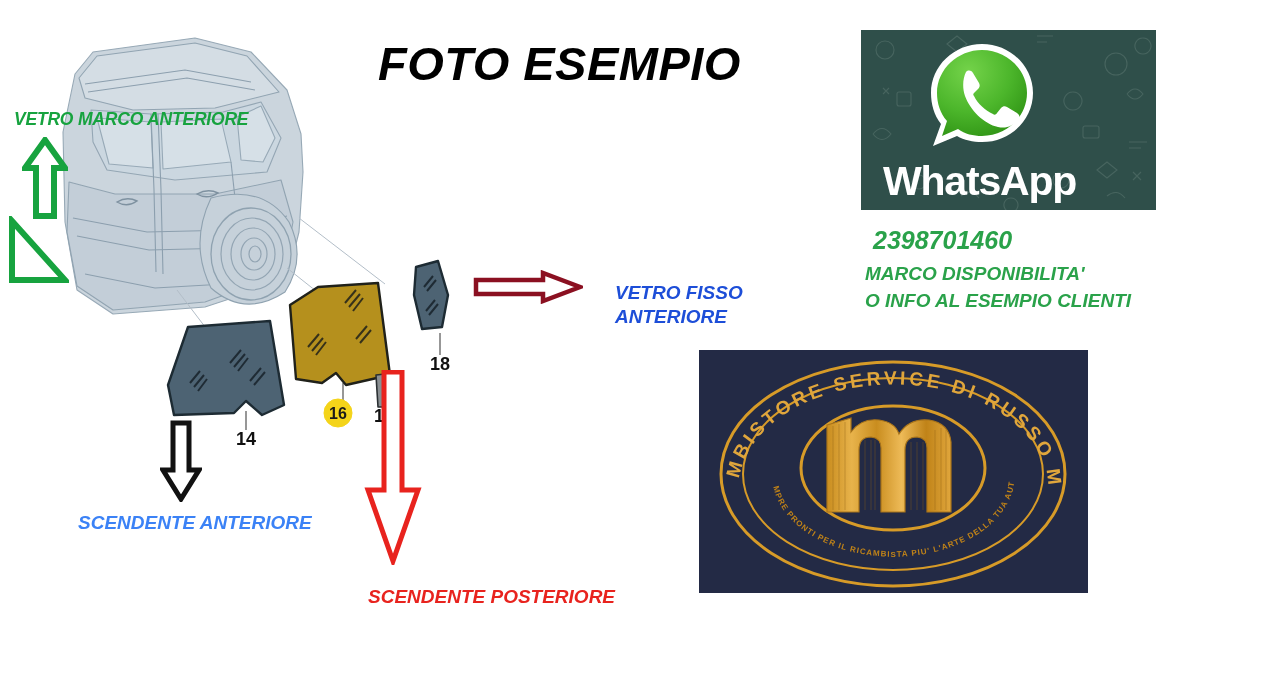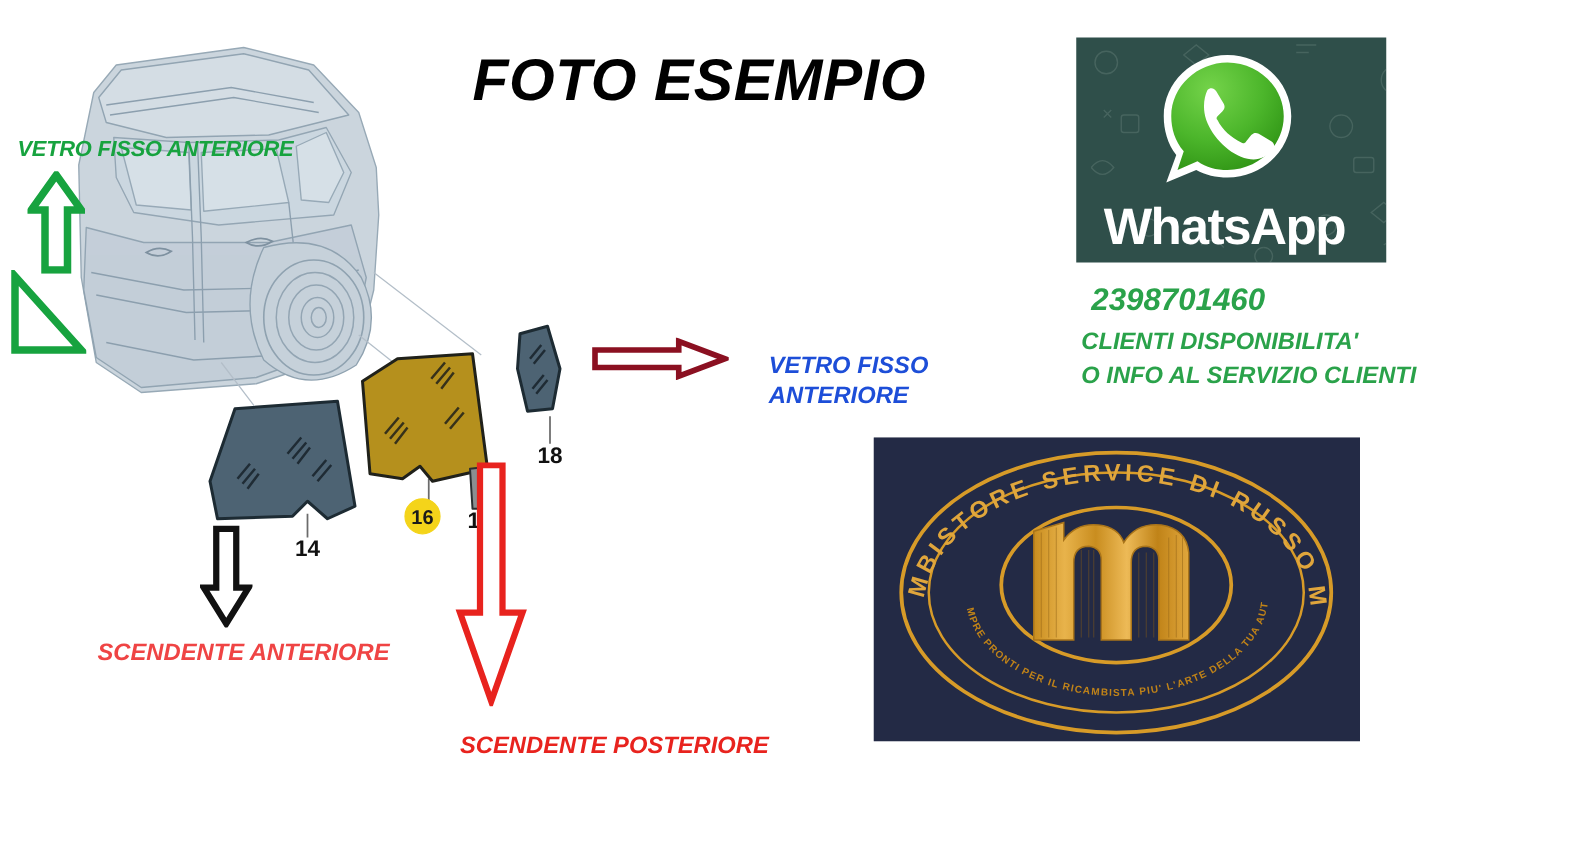--- a/index.html
+++ b/index.html
@@ -63,39 +63,39 @@
     white-space: nowrap;
   }
 
   
   #arrow-black-down { left: 160px; top: 420px; width: 42px; height: 82px; }
   #label-scendente-anteriore {
     left: 78px; top: 512px;
     font-size: 19px;
     font-weight: bold;
     font-style: italic;
-    color: #ef4444;
+    color: #3b82f6;
     white-space: nowrap;
   }
 
   
   #arrow-red-down { left: 362px; top: 370px; width: 62px; height: 195px; }
   #label-scendente-posteriore {
     left: 368px; top: 586px;
     font-size: 19px;
     font-weight: bold;
     font-style: italic;
     color: #e8231e;
     white-space: nowrap;
   }
 
   
   #whatsapp-banner {
     left: 861px; top: 30px;
-    width: 248px; height: 180px;
+    width: 295px; height: 180px;
     background: #2f4f4a;
     overflow: hidden;
     text-align: center;
   }
   #whatsapp-banner .doodles {
     position: absolute; inset: 0;
     opacity: 0.22;
   }
   #whatsapp-logo-mark {
     position: absolute;
@@ -197,21 +197,21 @@
     </g>
 
     <g stroke="#b3bec8" stroke-width="1" fill="none">
       <path d="M122 268 L160 318"></path>
       <path d="M232 246 L300 300"></path>
       <path d="M244 196 L330 262"></path>
     </g>
   </svg>
 </div>
 
-<div class="abs" id="label-vetro-fisso-anteriore">VETRO FISSO ANTERIORE</div>
+<div class="abs" id="label-vetro-fisso-anteriore">VETRO MARCO ANTERIORE</div>
 
 <div class="abs" id="arrow-green-up">
   <svg width="46" height="82" viewBox="0 0 46 82">
     <path d="M23 3 L43 31 L32 31 L32 79 L14 79 L14 31 L3 31 Z" fill="#ffffff" stroke="#17a33f" stroke-width="6" stroke-linejoin="miter"></path>
   </svg>
 </div>
 
 <div class="abs" id="green-triangle">
   <svg width="62" height="70" viewBox="0 0 62 70">
     <path d="M5 5 L5 64 L58 64 Z" fill="#ffffff" stroke="#17a33f" stroke-width="6" stroke-linejoin="miter"></path>
@@ -321,22 +321,22 @@
     </defs>
     <path d="M61 4 C89 4 112 26 112 53 C112 80 89 102 61 102 C52 102 43 100 36 96 L12 106 L20 84 C13 75 10 64 10 53 C10 26 33 4 61 4 Z" fill="#ffffff"></path>
     <path d="M61 10 C85 10 106 29 106 53 C106 77 85 96 61 96 C52 96 44 94 37 89 L21 96 L26 81 C19 73 16 63 16 53 C16 29 37 10 61 10 Z" fill="url(#wa-g)"></path>
     <path d="M45 32 c2 -2 5 -2 7 1 l6 10 c1 2 1 4 -1 6 l-4 4 c-1 1 -1 2 0 3 c4 8 11 14 19 18 c1 1 3 1 4 -1 l4 -5 c2 -2 4 -2 6 -1 l10 6 c3 2 3 5 1 7 c-5 6 -12 9 -20 7 c-14 -3 -28 -17 -33 -31 c-3 -9 -2 -18 1 -24 Z" fill="#ffffff"></path>
   </svg>
 
   <div id="whatsapp-wordmark">WhatsApp</div>
 </div>
 
 <div class="abs" id="phone-number">2398701460</div>
-<div class="abs" id="contact-line-1">CLIENTI DISPONIBILITA'</div>
-<div class="abs" id="contact-line-2">O INFO AL SERVIZIO CLIENTI</div>
+<div class="abs" id="contact-line-1">MARCO DISPONIBILITA'</div>
+<div class="abs" id="contact-line-2">O INFO AL ESEMPIO CLIENTI</div>
 
 <div class="abs" id="shop-logo">
   <svg width="389" height="243" viewBox="0 0 389 243">
     <defs>
       <path id="outer-arc" d="M 40 130 A 155 104 0 0 1 349 130"></path>
       <path id="inner-arc" d="M 74 134 A 121 80 0 0 0 315 134"></path>
       <linearGradient id="goldwood" x1="0" y1="0" x2="1" y2="0">
         <stop offset="0%" stop-color="#c98d1f"></stop>
         <stop offset="20%" stop-color="#e8b34b"></stop>
         <stop offset="40%" stop-color="#c98d1f"></stop>

